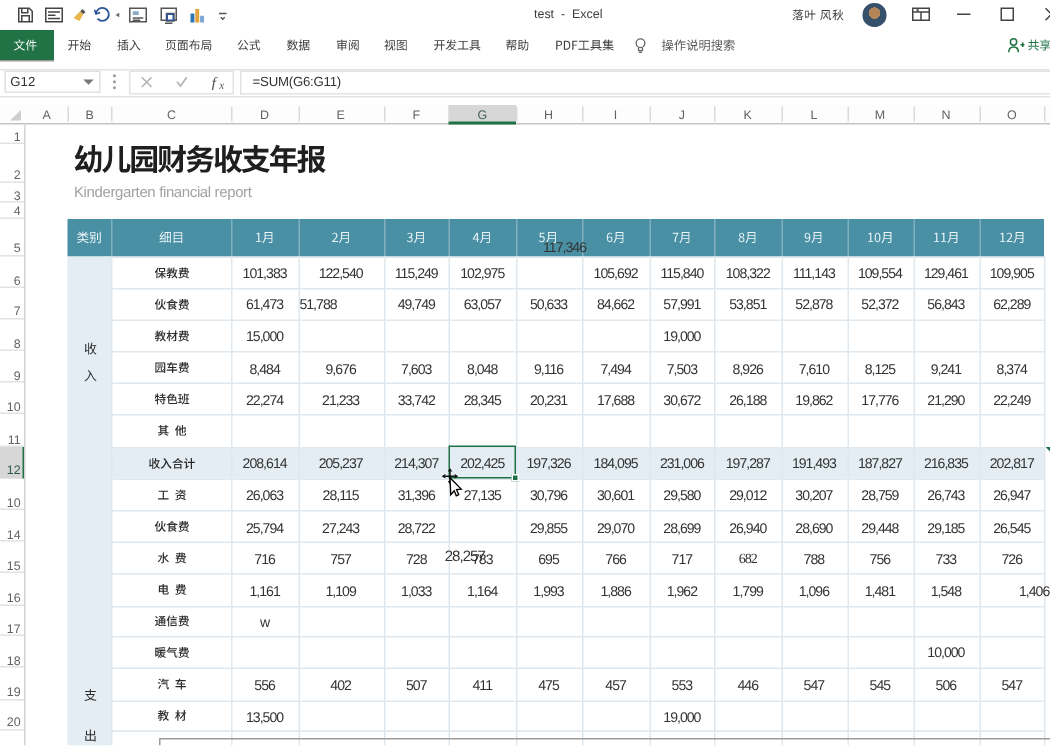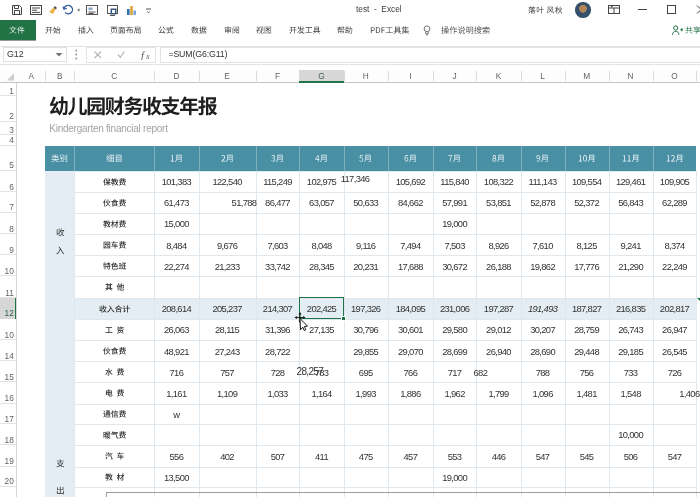--- a/index.html
+++ b/index.html
@@ -447,57 +447,57 @@
         <path d="M4.9 -6.6C4.7 -5.6 4.5 -4.6 4.1 -3.9V-4.5H3.5C3.8 -5.0 4.1 -5.6 4.3 -6.2L3.7 -6.4C3.5 -6.0 3.3 -5.6 3.1 -5.3V-5.8H2.2V-6.6H1.6V-5.8H0.6V-5.2H1.6V-4.5H0.3V-3.9H2.1C1.9 -3.7 1.8 -3.5 1.6 -3.4H0.9V-2.9C0.7 -2.7 0.5 -2.6 0.2 -2.4C0.4 -2.3 0.6 -2.0 0.7 -1.9C1.2 -2.1 1.6 -2.4 2.0 -2.8H2.7C2.4 -2.6 2.1 -2.3 1.9 -2.2V-1.6L0.3 -1.5L0.3 -0.8L1.9 -1.0V-0.1C1.9 -0.0 1.9 0.0 1.8 0.0C1.7 0.0 1.3 0.0 1.0 0.0C1.1 0.2 1.2 0.5 1.2 0.6C1.7 0.6 2.0 0.6 2.3 0.5C2.5 0.4 2.6 0.3 2.6 -0.1V-1.1L4.1 -1.2V-1.8L2.6 -1.7V-2.0C3.0 -2.3 3.4 -2.7 3.7 -3.0C3.9 -2.9 4.1 -2.7 4.2 -2.6C4.4 -2.8 4.5 -3.1 4.6 -3.4C4.8 -2.7 5.0 -2.0 5.3 -1.5C4.9 -0.8 4.3 -0.3 3.5 0.0C3.6 0.2 3.9 0.5 3.9 0.7C4.7 0.3 5.2 -0.2 5.7 -0.7C6.0 -0.1 6.5 0.3 7.1 0.7C7.2 0.5 7.4 0.2 7.6 0.0C7.0 -0.3 6.5 -0.8 6.1 -1.4C6.6 -2.2 6.9 -3.2 7.0 -4.5H7.5V-5.1H5.3C5.4 -5.6 5.5 -6.0 5.6 -6.5ZM2.6 -3.4C2.7 -3.5 2.9 -3.7 3.0 -3.9H4.1C3.9 -3.6 3.8 -3.4 3.7 -3.2L3.4 -3.4L3.2 -3.4ZM2.2 -5.2H3.1C2.9 -5.0 2.8 -4.7 2.6 -4.5H2.2ZM6.3 -4.5C6.2 -3.6 6.0 -2.9 5.7 -2.3C5.4 -2.9 5.3 -3.7 5.1 -4.5Z M17.5 -6.6V-4.9H15.3V-4.2H17.3C16.7 -3.0 15.7 -1.8 14.7 -1.2C14.9 -1.0 15.1 -0.7 15.3 -0.5C16.1 -1.2 16.9 -2.2 17.5 -3.2V-0.3C17.5 -0.2 17.5 -0.1 17.3 -0.1C17.2 -0.1 16.7 -0.1 16.2 -0.1C16.3 0.1 16.4 0.4 16.5 0.6C17.1 0.6 17.6 0.6 17.9 0.5C18.2 0.4 18.3 0.2 18.3 -0.3V-4.2H19.1V-4.9H18.3V-6.6ZM13.2 -6.6V-4.9H12.0V-4.2H13.1C12.8 -3.2 12.3 -2.1 11.7 -1.4C11.9 -1.2 12.0 -0.9 12.1 -0.7C12.5 -1.2 12.9 -2.0 13.2 -2.8V0.6H14.0V-3.2C14.3 -2.8 14.6 -2.3 14.8 -2.0L15.2 -2.7C15.0 -2.9 14.3 -3.8 14.0 -4.0V-4.2H15.0V-4.9H14.0V-6.6Z" fill="#2b2b2b"></path>
       </g>
     </svg></div>
 <div style="position:absolute;top:175.3px;font-size:9.4px;color:#333;line-height:14.100000000000001px;white-space:pre;letter-spacing:-0.65px;width:50px;text-align:center;left:151.4px;">101,383</div>
 <div style="position:absolute;top:196.3px;font-size:9.4px;color:#333;line-height:14.100000000000001px;white-space:pre;letter-spacing:-0.65px;width:50px;text-align:center;left:151.4px;">61,473</div>
 <div style="position:absolute;top:217.4px;font-size:9.4px;color:#333;line-height:14.100000000000001px;white-space:pre;letter-spacing:-0.65px;width:50px;text-align:center;left:151.4px;">15,000</div>
 <div style="position:absolute;top:238.6px;font-size:9.4px;color:#333;line-height:14.100000000000001px;white-space:pre;letter-spacing:-0.65px;width:50px;text-align:center;left:151.4px;">8,484</div>
 <div style="position:absolute;top:259.6px;font-size:9.4px;color:#333;line-height:14.100000000000001px;white-space:pre;letter-spacing:-0.65px;width:50px;text-align:center;left:151.4px;">22,274</div>
 <div style="position:absolute;top:302.2px;font-size:9.4px;color:#333;line-height:14.100000000000001px;white-space:pre;letter-spacing:-0.65px;width:50px;text-align:center;left:151.4px;">208,614</div>
 <div style="position:absolute;top:323.4px;font-size:9.4px;color:#333;line-height:14.100000000000001px;white-space:pre;letter-spacing:-0.65px;width:50px;text-align:center;left:151.4px;">26,063</div>
-<div style="position:absolute;top:344.6px;font-size:9.4px;color:#333;line-height:14.100000000000001px;white-space:pre;letter-spacing:-0.65px;width:50px;text-align:center;left:151.4px;">48,921</div>
+<div style="position:absolute;top:344.6px;font-size:9.4px;color:#333;line-height:14.100000000000001px;white-space:pre;letter-spacing:-0.65px;width:50px;text-align:center;left:151.4px;">25,794</div>
 <div style="position:absolute;top:365.5px;font-size:9.4px;color:#333;line-height:14.100000000000001px;white-space:pre;letter-spacing:-0.65px;width:50px;text-align:center;left:151.4px;">716</div>
 <div style="position:absolute;top:386.6px;font-size:9.4px;color:#333;line-height:14.100000000000001px;white-space:pre;letter-spacing:-0.65px;width:50px;text-align:center;left:151.4px;">1,161</div>
 <div style="position:absolute;top:407.6px;font-size:9.4px;color:#333;line-height:14.100000000000001px;white-space:pre;letter-spacing:-0.65px;width:50px;text-align:center;left:151.4px;">w</div>
 <div style="position:absolute;top:449.7px;font-size:9.4px;color:#333;line-height:14.100000000000001px;white-space:pre;letter-spacing:-0.65px;width:50px;text-align:center;left:151.4px;">556</div>
 <div style="position:absolute;top:470.6px;font-size:9.4px;color:#333;line-height:14.100000000000001px;white-space:pre;letter-spacing:-0.65px;width:50px;text-align:center;left:151.4px;">13,500</div>
 <div style="position:absolute;top:175.3px;font-size:9.4px;color:#333;line-height:14.100000000000001px;white-space:pre;letter-spacing:-0.65px;width:50px;text-align:center;left:202.1px;">122,540</div>
-<div style="position:absolute;top:196.3px;font-size:9.4px;color:#333;line-height:14.100000000000001px;white-space:pre;letter-spacing:-0.65px;width:50px;text-align:center;left:219px;">51,788</div>
+<div style="position:absolute;top:196.3px;font-size:9.4px;color:#333;line-height:14.100000000000001px;white-space:pre;letter-spacing:-0.65px;width:50px;text-align:center;left:187px;">51,788</div>
 <div style="position:absolute;top:238.6px;font-size:9.4px;color:#333;line-height:14.100000000000001px;white-space:pre;letter-spacing:-0.65px;width:50px;text-align:center;left:202.1px;">9,676</div>
 <div style="position:absolute;top:259.6px;font-size:9.4px;color:#333;line-height:14.100000000000001px;white-space:pre;letter-spacing:-0.65px;width:50px;text-align:center;left:202.1px;">21,233</div>
 <div style="position:absolute;top:302.2px;font-size:9.4px;color:#333;line-height:14.100000000000001px;white-space:pre;letter-spacing:-0.65px;width:50px;text-align:center;left:202.1px;">205,237</div>
 <div style="position:absolute;top:323.4px;font-size:9.4px;color:#333;line-height:14.100000000000001px;white-space:pre;letter-spacing:-0.65px;width:50px;text-align:center;left:202.1px;">28,115</div>
 <div style="position:absolute;top:344.6px;font-size:9.4px;color:#333;line-height:14.100000000000001px;white-space:pre;letter-spacing:-0.65px;width:50px;text-align:center;left:202.1px;">27,243</div>
 <div style="position:absolute;top:365.5px;font-size:9.4px;color:#333;line-height:14.100000000000001px;white-space:pre;letter-spacing:-0.65px;width:50px;text-align:center;left:202.1px;">757</div>
 <div style="position:absolute;top:386.6px;font-size:9.4px;color:#333;line-height:14.100000000000001px;white-space:pre;letter-spacing:-0.65px;width:50px;text-align:center;left:202.1px;">1,109</div>
 <div style="position:absolute;top:449.7px;font-size:9.4px;color:#333;line-height:14.100000000000001px;white-space:pre;letter-spacing:-0.65px;width:50px;text-align:center;left:202.1px;">402</div>
 <div style="position:absolute;top:175.3px;font-size:9.4px;color:#333;line-height:14.100000000000001px;white-space:pre;letter-spacing:-0.65px;width:50px;text-align:center;left:252.5px;">115,249</div>
-<div style="position:absolute;top:196.3px;font-size:9.4px;color:#333;line-height:14.100000000000001px;white-space:pre;letter-spacing:-0.65px;width:50px;text-align:center;left:252.5px;">86,477</div>
+<div style="position:absolute;top:196.3px;font-size:9.4px;color:#333;line-height:14.100000000000001px;white-space:pre;letter-spacing:-0.65px;width:50px;text-align:center;left:252.5px;">49,749</div>
 <div style="position:absolute;top:238.6px;font-size:9.4px;color:#333;line-height:14.100000000000001px;white-space:pre;letter-spacing:-0.65px;width:50px;text-align:center;left:252.5px;">7,603</div>
 <div style="position:absolute;top:259.6px;font-size:9.4px;color:#333;line-height:14.100000000000001px;white-space:pre;letter-spacing:-0.65px;width:50px;text-align:center;left:252.5px;">33,742</div>
 <div style="position:absolute;top:302.2px;font-size:9.4px;color:#333;line-height:14.100000000000001px;white-space:pre;letter-spacing:-0.65px;width:50px;text-align:center;left:252.5px;">214,307</div>
 <div style="position:absolute;top:323.4px;font-size:9.4px;color:#333;line-height:14.100000000000001px;white-space:pre;letter-spacing:-0.65px;width:50px;text-align:center;left:252.5px;">31,396</div>
 <div style="position:absolute;top:344.6px;font-size:9.4px;color:#333;line-height:14.100000000000001px;white-space:pre;letter-spacing:-0.65px;width:50px;text-align:center;left:252.5px;">28,722</div>
 <div style="position:absolute;top:365.5px;font-size:9.4px;color:#333;line-height:14.100000000000001px;white-space:pre;letter-spacing:-0.65px;width:50px;text-align:center;left:252.5px;">728</div>
 <div style="position:absolute;top:386.6px;font-size:9.4px;color:#333;line-height:14.100000000000001px;white-space:pre;letter-spacing:-0.65px;width:50px;text-align:center;left:252.5px;">1,033</div>
 <div style="position:absolute;top:449.7px;font-size:9.4px;color:#333;line-height:14.100000000000001px;white-space:pre;letter-spacing:-0.65px;width:50px;text-align:center;left:252.5px;">507</div>
 <div style="position:absolute;top:175.3px;font-size:9.4px;color:#333;line-height:14.100000000000001px;white-space:pre;letter-spacing:-0.65px;width:50px;text-align:center;left:296.5px;">102,975</div>
 <div style="position:absolute;top:196.3px;font-size:9.4px;color:#333;line-height:14.100000000000001px;white-space:pre;letter-spacing:-0.65px;width:50px;text-align:center;left:296.5px;">63,057</div>
 <div style="position:absolute;top:238.6px;font-size:9.4px;color:#333;line-height:14.100000000000001px;white-space:pre;letter-spacing:-0.65px;width:50px;text-align:center;left:296.5px;">8,048</div>
 <div style="position:absolute;top:259.6px;font-size:9.4px;color:#333;line-height:14.100000000000001px;white-space:pre;letter-spacing:-0.65px;width:50px;text-align:center;left:296.5px;">28,345</div>
 <div style="position:absolute;top:302.2px;font-size:9.4px;color:#333;line-height:14.100000000000001px;white-space:pre;letter-spacing:-0.65px;width:50px;text-align:center;left:296.5px;">202,425</div>
 <div style="position:absolute;top:323.4px;font-size:9.4px;color:#333;line-height:14.100000000000001px;white-space:pre;letter-spacing:-0.65px;width:50px;text-align:center;left:296.5px;">27,135</div>
 <div style="position:absolute;top:344.6px;font-size:10px;color:#333;line-height:14.100000000000001px;white-space:pre;letter-spacing:-0.65px;width:50px;left:296.5px;margin-top:20px;">28,257</div>
 <div style="position:absolute;top:365.5px;font-size:9.4px;color:#333;line-height:14.100000000000001px;white-space:pre;letter-spacing:-0.65px;width:50px;text-align:center;left:296.5px;">783</div>
 <div style="position:absolute;top:386.6px;font-size:9.4px;color:#333;line-height:14.100000000000001px;white-space:pre;letter-spacing:-0.65px;width:50px;text-align:center;left:296.5px;">1,164</div>
 <div style="position:absolute;top:449.7px;font-size:9.4px;color:#333;line-height:14.100000000000001px;white-space:pre;letter-spacing:-0.65px;width:50px;text-align:center;left:296.5px;">411</div>
-<div style="position:absolute;top:172px;font-size:9.4px;color:#333;line-height:14.100000000000001px;white-space:pre;letter-spacing:-0.65px;width:50px;text-align:left;left:340.7px;">117,346</div>
+<div style="position:absolute;top:158px;font-size:9.4px;color:#333;line-height:14.100000000000001px;white-space:pre;letter-spacing:-0.65px;width:50px;text-align:right;left:340.7px;">117,346</div>
 <div style="position:absolute;top:196.3px;font-size:9.4px;color:#333;line-height:14.100000000000001px;white-space:pre;letter-spacing:-0.65px;width:50px;text-align:center;left:340.7px;">50,633</div>
 <div style="position:absolute;top:238.6px;font-size:9.4px;color:#333;line-height:14.100000000000001px;white-space:pre;letter-spacing:-0.65px;width:50px;text-align:center;left:340.7px;">9,116</div>
 <div style="position:absolute;top:259.6px;font-size:9.4px;color:#333;line-height:14.100000000000001px;white-space:pre;letter-spacing:-0.65px;width:50px;text-align:center;left:340.7px;">20,231</div>
 <div style="position:absolute;top:302.2px;font-size:9.4px;color:#333;line-height:14.100000000000001px;white-space:pre;letter-spacing:-0.65px;width:50px;text-align:center;left:340.7px;">197,326</div>
 <div style="position:absolute;top:323.4px;font-size:9.4px;color:#333;line-height:14.100000000000001px;white-space:pre;letter-spacing:-0.65px;width:50px;text-align:center;left:340.7px;">30,796</div>
 <div style="position:absolute;top:344.6px;font-size:9.4px;color:#333;line-height:14.100000000000001px;white-space:pre;letter-spacing:-0.65px;width:50px;text-align:center;left:340.7px;">29,855</div>
 <div style="position:absolute;top:365.5px;font-size:9.4px;color:#333;line-height:14.100000000000001px;white-space:pre;letter-spacing:-0.65px;width:50px;text-align:center;left:340.7px;">695</div>
 <div style="position:absolute;top:386.6px;font-size:9.4px;color:#333;line-height:14.100000000000001px;white-space:pre;letter-spacing:-0.65px;width:50px;text-align:center;left:340.7px;">1,993</div>
 <div style="position:absolute;top:449.7px;font-size:9.4px;color:#333;line-height:14.100000000000001px;white-space:pre;letter-spacing:-0.65px;width:50px;text-align:center;left:340.7px;">475</div>
 <div style="position:absolute;top:175.3px;font-size:9.4px;color:#333;line-height:14.100000000000001px;white-space:pre;letter-spacing:-0.65px;width:50px;text-align:center;left:385.4px;">105,692</div>
@@ -522,28 +522,28 @@
 <div style="position:absolute;top:386.6px;font-size:9.4px;color:#333;line-height:14.100000000000001px;white-space:pre;letter-spacing:-0.65px;width:50px;text-align:center;left:429.6px;">1,962</div>
 <div style="position:absolute;top:449.7px;font-size:9.4px;color:#333;line-height:14.100000000000001px;white-space:pre;letter-spacing:-0.65px;width:50px;text-align:center;left:429.6px;">553</div>
 <div style="position:absolute;top:470.6px;font-size:9.4px;color:#333;line-height:14.100000000000001px;white-space:pre;letter-spacing:-0.65px;width:50px;text-align:center;left:429.6px;">19,000</div>
 <div style="position:absolute;top:175.3px;font-size:9.4px;color:#333;line-height:14.100000000000001px;white-space:pre;letter-spacing:-0.65px;width:50px;text-align:center;left:473.5px;">108,322</div>
 <div style="position:absolute;top:196.3px;font-size:9.4px;color:#333;line-height:14.100000000000001px;white-space:pre;letter-spacing:-0.65px;width:50px;text-align:center;left:473.5px;">53,851</div>
 <div style="position:absolute;top:238.6px;font-size:9.4px;color:#333;line-height:14.100000000000001px;white-space:pre;letter-spacing:-0.65px;width:50px;text-align:center;left:473.5px;">8,926</div>
 <div style="position:absolute;top:259.6px;font-size:9.4px;color:#333;line-height:14.100000000000001px;white-space:pre;letter-spacing:-0.65px;width:50px;text-align:center;left:473.5px;">26,188</div>
 <div style="position:absolute;top:302.2px;font-size:9.4px;color:#333;line-height:14.100000000000001px;white-space:pre;letter-spacing:-0.65px;width:50px;text-align:center;left:473.5px;">197,287</div>
 <div style="position:absolute;top:323.4px;font-size:9.4px;color:#333;line-height:14.100000000000001px;white-space:pre;letter-spacing:-0.65px;width:50px;text-align:center;left:473.5px;">29,012</div>
 <div style="position:absolute;top:344.6px;font-size:9.4px;color:#333;line-height:14.100000000000001px;white-space:pre;letter-spacing:-0.65px;width:50px;text-align:center;left:473.5px;">26,940</div>
-<div style="position:absolute;top:365.5px;font-size:9.4px;color:#333;line-height:14.100000000000001px;white-space:pre;letter-spacing:-0.65px;width:50px;left:473.5px;">682</div>
+<div style="position:absolute;top:365.5px;font-size:9.4px;color:#333;line-height:14.100000000000001px;white-space:pre;letter-spacing:-0.65px;width:50px;text-align:center;left:473.5px;font-family:Liberation Serif, serif;">682</div>
 <div style="position:absolute;top:386.6px;font-size:9.4px;color:#333;line-height:14.100000000000001px;white-space:pre;letter-spacing:-0.65px;width:50px;text-align:center;left:473.5px;">1,799</div>
 <div style="position:absolute;top:449.7px;font-size:9.4px;color:#333;line-height:14.100000000000001px;white-space:pre;letter-spacing:-0.65px;width:50px;text-align:center;left:473.5px;">446</div>
 <div style="position:absolute;top:175.3px;font-size:9.4px;color:#333;line-height:14.100000000000001px;white-space:pre;letter-spacing:-0.65px;width:50px;text-align:center;left:517.6px;">111,143</div>
 <div style="position:absolute;top:196.3px;font-size:9.4px;color:#333;line-height:14.100000000000001px;white-space:pre;letter-spacing:-0.65px;width:50px;text-align:center;left:517.6px;">52,878</div>
 <div style="position:absolute;top:238.6px;font-size:9.4px;color:#333;line-height:14.100000000000001px;white-space:pre;letter-spacing:-0.65px;width:50px;text-align:center;left:517.6px;">7,610</div>
 <div style="position:absolute;top:259.6px;font-size:9.4px;color:#333;line-height:14.100000000000001px;white-space:pre;letter-spacing:-0.65px;width:50px;text-align:center;left:517.6px;">19,862</div>
-<div style="position:absolute;top:302.2px;font-size:9.4px;color:#333;line-height:14.100000000000001px;white-space:pre;letter-spacing:-0.65px;width:50px;text-align:center;left:517.6px;font-style:italic;">191,493</div>
+<div style="position:absolute;top:302.2px;font-size:9.4px;color:#333;line-height:14.100000000000001px;white-space:pre;letter-spacing:-0.65px;width:50px;text-align:center;left:517.6px;">191,493</div>
 <div style="position:absolute;top:323.4px;font-size:9.4px;color:#333;line-height:14.100000000000001px;white-space:pre;letter-spacing:-0.65px;width:50px;text-align:center;left:517.6px;">30,207</div>
 <div style="position:absolute;top:344.6px;font-size:9.4px;color:#333;line-height:14.100000000000001px;white-space:pre;letter-spacing:-0.65px;width:50px;text-align:center;left:517.6px;">28,690</div>
 <div style="position:absolute;top:365.5px;font-size:9.4px;color:#333;line-height:14.100000000000001px;white-space:pre;letter-spacing:-0.65px;width:50px;text-align:center;left:517.6px;">788</div>
 <div style="position:absolute;top:386.6px;font-size:9.4px;color:#333;line-height:14.100000000000001px;white-space:pre;letter-spacing:-0.65px;width:50px;text-align:center;left:517.6px;">1,096</div>
 <div style="position:absolute;top:449.7px;font-size:9.4px;color:#333;line-height:14.100000000000001px;white-space:pre;letter-spacing:-0.65px;width:50px;text-align:center;left:517.6px;">547</div>
 <div style="position:absolute;top:175.3px;font-size:9.4px;color:#333;line-height:14.100000000000001px;white-space:pre;letter-spacing:-0.65px;width:50px;text-align:center;left:561.6px;">109,554</div>
 <div style="position:absolute;top:196.3px;font-size:9.4px;color:#333;line-height:14.100000000000001px;white-space:pre;letter-spacing:-0.65px;width:50px;text-align:center;left:561.6px;">52,372</div>
 <div style="position:absolute;top:238.6px;font-size:9.4px;color:#333;line-height:14.100000000000001px;white-space:pre;letter-spacing:-0.65px;width:50px;text-align:center;left:561.6px;">8,125</div>
 <div style="position:absolute;top:259.6px;font-size:9.4px;color:#333;line-height:14.100000000000001px;white-space:pre;letter-spacing:-0.65px;width:50px;text-align:center;left:561.6px;">17,776</div>
 <div style="position:absolute;top:302.2px;font-size:9.4px;color:#333;line-height:14.100000000000001px;white-space:pre;letter-spacing:-0.65px;width:50px;text-align:center;left:561.6px;">187,827</div>

